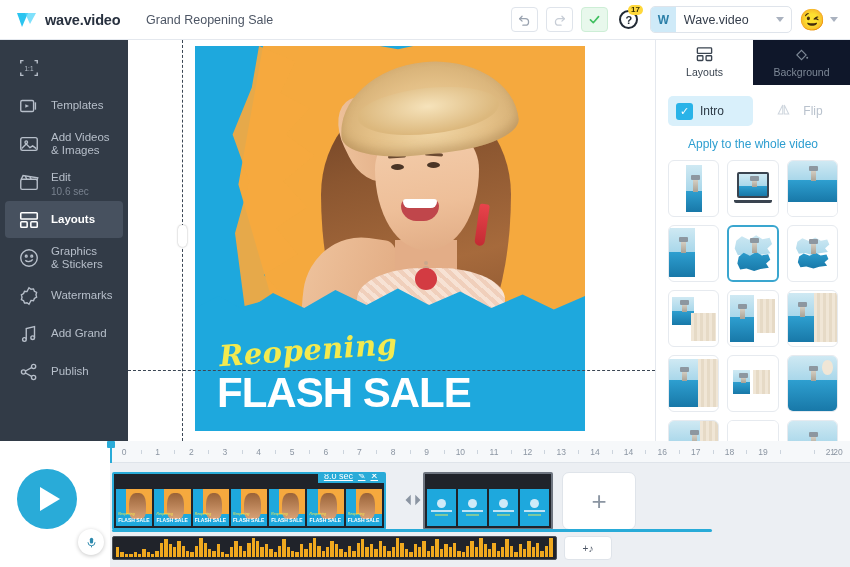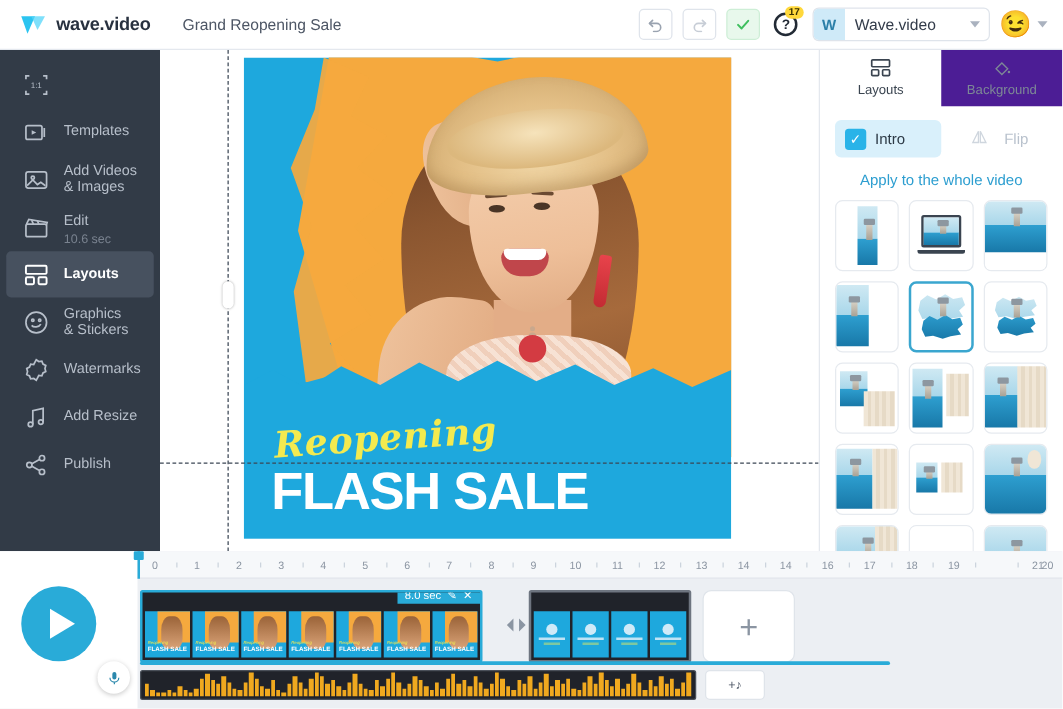--- a/index.html
+++ b/index.html
@@ -171,21 +171,21 @@
   }
 
   
   .rpanel {
     position: absolute; left: 655px; top: 40px; width: 195px; height: 401px;
     background: #fff; border-left: 1px solid #e4e8ee; overflow: hidden;
   }
   .rtabs { display: flex; height: 45px; }
   .rtab {
     flex: 1; display: flex; flex-direction: column; align-items: center; justify-content: center;
-    gap: 3px; font-size: 10.5px; color: #7d8896; cursor: pointer; background:#4c1d95;
+    gap: 3px; font-size: 10.5px; color: #7d8896; cursor: pointer; background:#0f172a;
   }
   .rtab.active { background: #fff; color: #3a4450; }
   .rtab-ic { height:16px; display:flex; align-items:center; }
   .toggles { display: flex; gap: 8px; padding: 11px 12px 0 12px; }
   .tg {
     flex: 1; height: 30px; border-radius: 5px; display: flex; align-items: center;
     gap: 7px; padding-left: 8px; font-size: 12px; cursor: pointer;
   }
   .tg.on { background: #d9f0fb; color: #2c3945; }
   .tg.off { background: #fff; color: #b9c2cd; justify-content:center; padding-left:0; }
@@ -420,21 +420,21 @@
     </div>
 
     <div class="sb-item">
       <span class="sb-ic">
         <svg width="22" height="22" viewBox="0 0 24 24" fill="none" stroke="#b7bfca" stroke-width="1.5">
             <path d="M9 18V6l9-2v12"></path>
             <circle cx="7" cy="18" r="2"></circle>
             <circle cx="16" cy="16" r="2"></circle>
           </svg>
       </span>
-      <span class="sb-lab">Add Resize</span>
+      <span class="sb-lab">Add Grand</span>
     </div>
 
 
     <div class="sb-item">
       <span class="sb-ic">
         <svg width="22" height="22" viewBox="0 0 24 24" fill="none" stroke="#b7bfca" stroke-width="1.5">
             <circle cx="17" cy="6" r="2.3"></circle>
             <circle cx="6" cy="12" r="2.3"></circle>
             <circle cx="17" cy="18" r="2.3"></circle>
             <path d="M8.2 10.9l6.6-3.6M8.2 13.1l6.6 3.6"></path>
@@ -678,21 +678,21 @@
       <span class="rk" style="left: 653.091px;">19</span>
       <span class="rd" style="left: 669.909px;"></span>
       <span class="rk" style="left: 728px;">20</span>
       <span class="rd" style="left: 703.545px;"></span>
       <span class="rk" style="left: 720.364px;">21</span>
     </div>
   <div class="playhead"></div>
 
   <div class="clip-row">
     <div class="clip" style="left:2px;width:274px;">
-      <div class="clip-badge" style="right:0;">
+      <div class="clip-badge" style="right:0;text-decoration:underline;">
         <span>8.0 sec</span>
         <span>✎</span>
         <span>✕</span>
       </div>
       <div class="frames" id="frames1">
           <div class="frm">
             <span class="fo"></span>
             <span class="fp"></span>
             <span class="ft1">Reopening</span>
             <span class="ft2">FLASH SALE</span>

